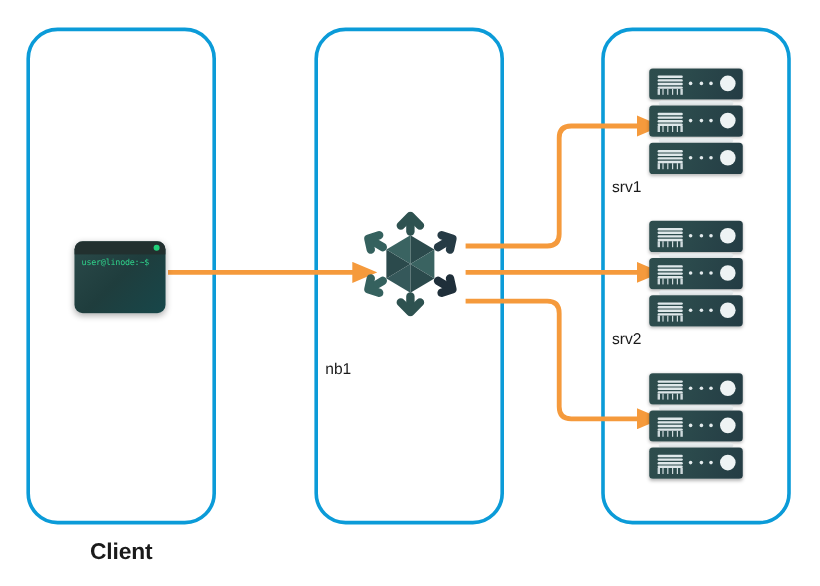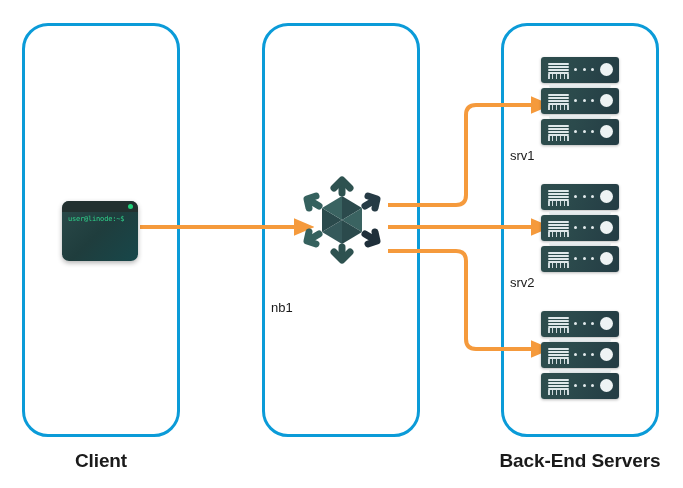--- a/index.html
+++ b/index.html
@@ -452,15 +452,14 @@
       <div class="rack-dots">
           <i></i>
           <i></i>
           <i></i>
         </div>
       <div class="rack-circle"></div>
     </div>
   </div>
 
   <div class="panel-label" id="label-client">Client</div>
-  <div class="panel-label" id="label-servers">Back-End Servers</div>
 
 </div>
 
 </body></html>

